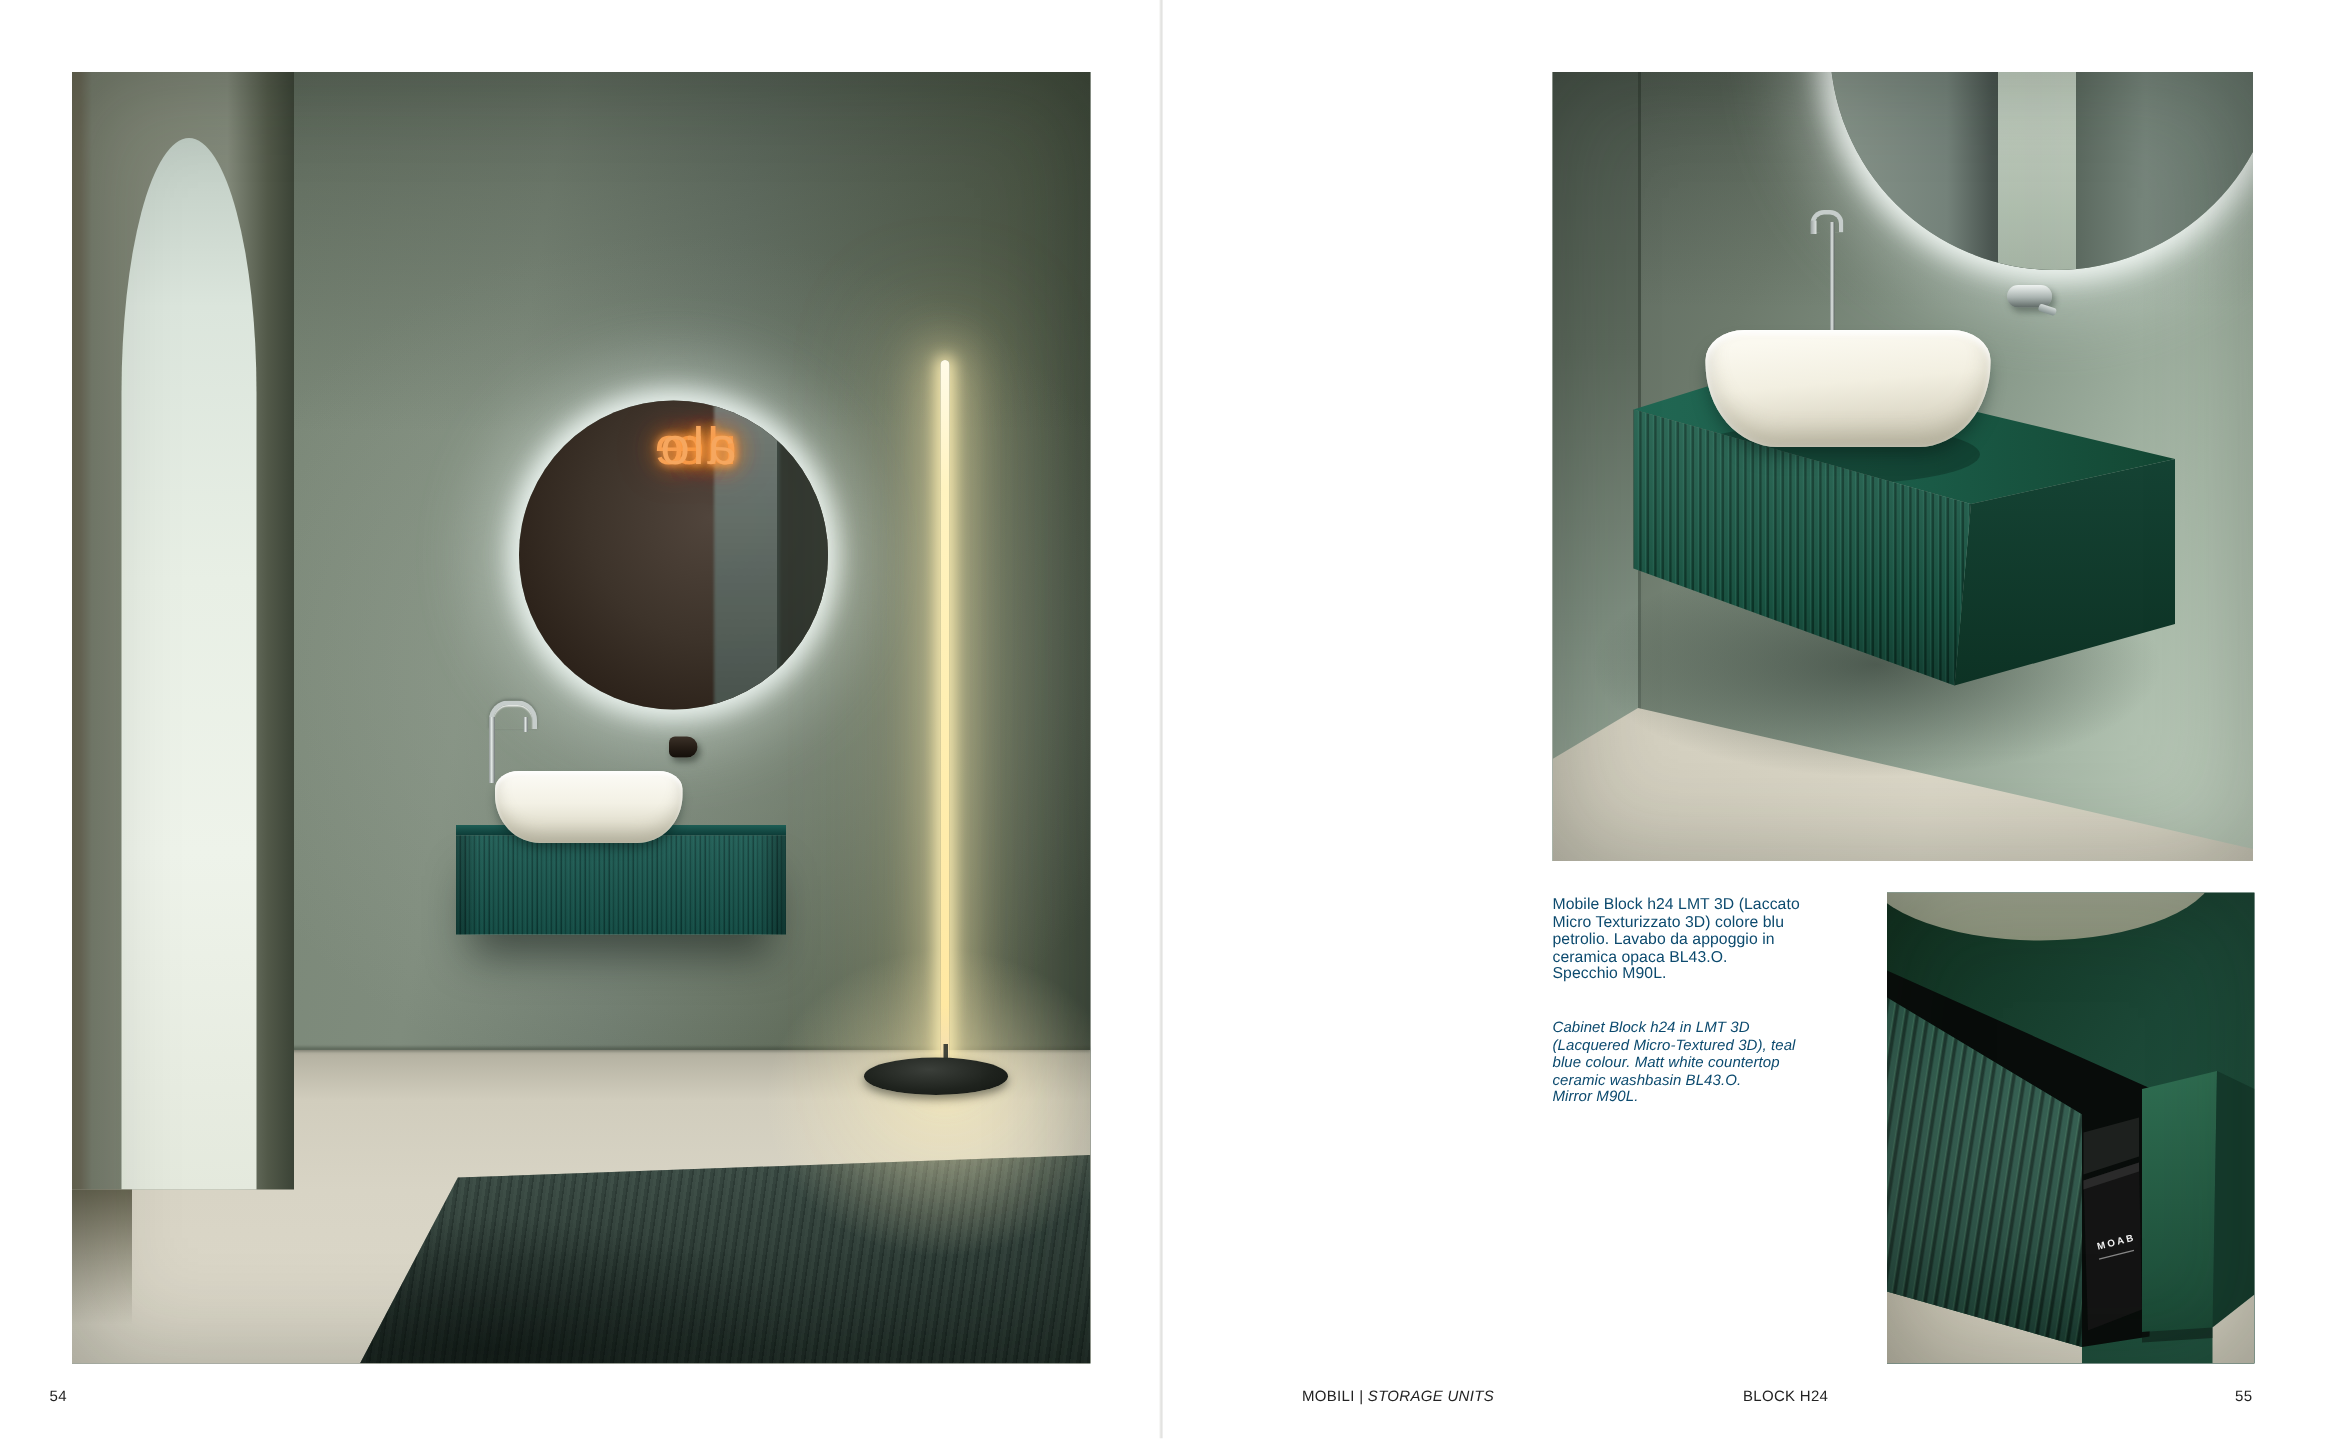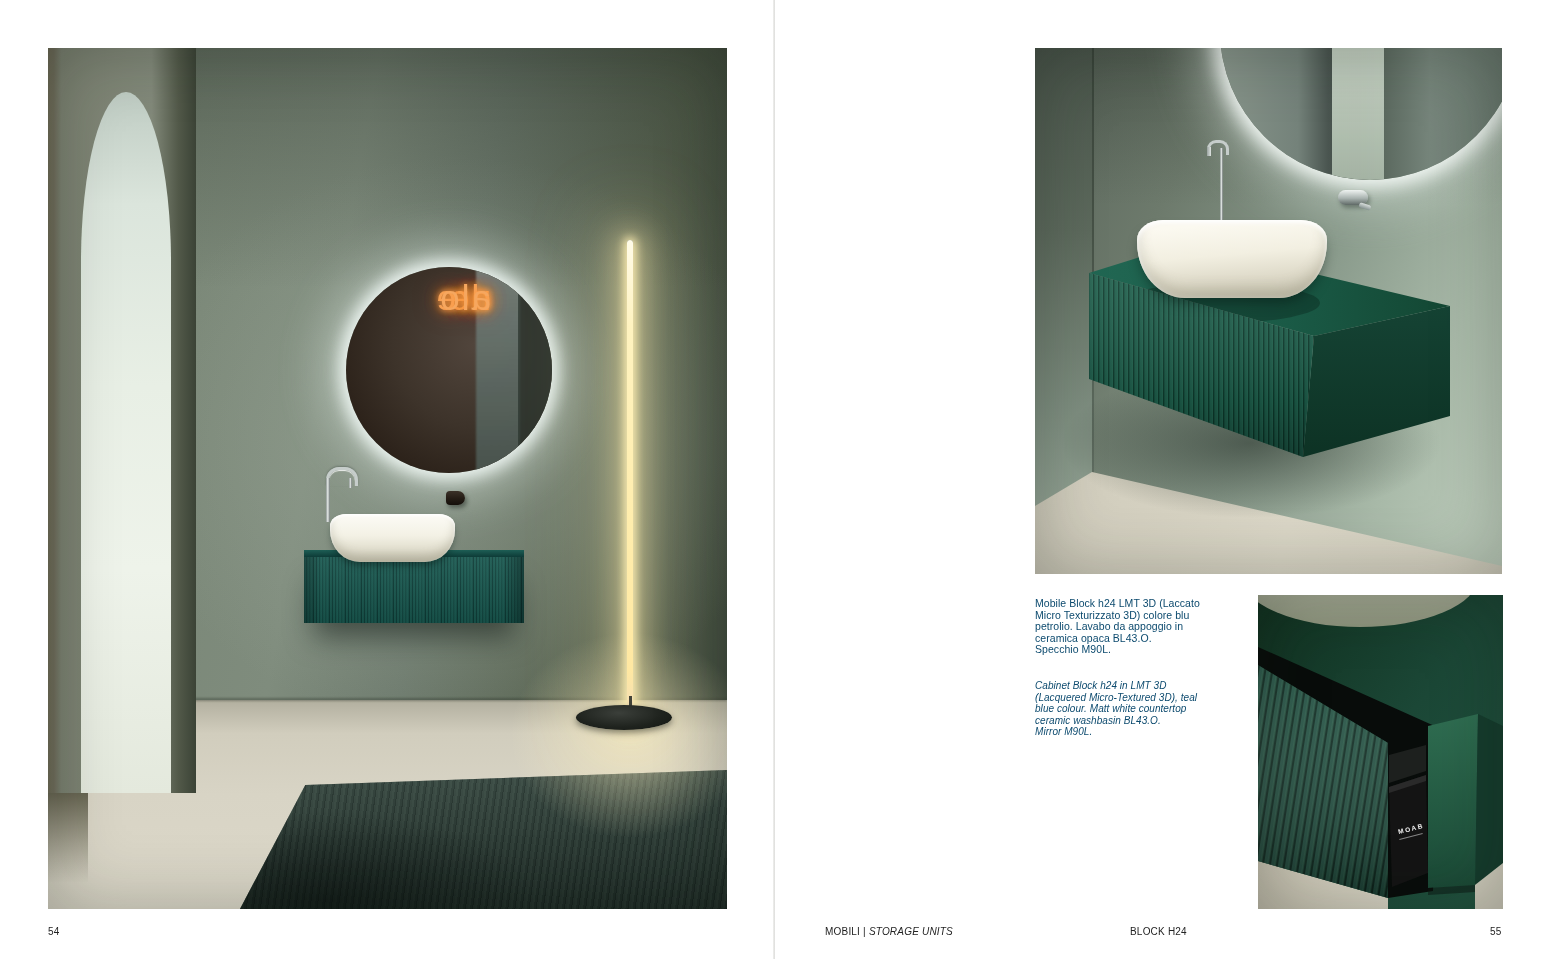--- a/index.html
+++ b/index.html
@@ -117,23 +117,23 @@
   .moab-label{left:133px;top:230px;width:40px;transform:rotate(-14deg);
      color:#f2f2f2;font-size:6.5px;font-weight:bold;letter-spacing:1.6px;text-align:center;}
   .moab-sub{left:141px;top:241px;width:24px;height:1px;background:rgba(230,230,230,.55);transform:rotate(-14deg);}
 
   
   #description{position:absolute;left:1035px;top:598px;width:238px;color:#0c4a6e;}
   .desc-it{font-size:10.5px;line-height:11.6px;letter-spacing:.05px;white-space:pre-line;}
   .desc-en{margin-top:24px;font-size:10px;line-height:11.6px;letter-spacing:.05px;
            font-style:italic;white-space:pre-line;}
   .footer-text{position:absolute;top:926px;font-size:10px;color:#232323;letter-spacing:.2px;}
-  #page-num-left{left:48px;}
-  #footer-center{left:825px;}
-  #footer-product{left:1130px;}
+  #page-num-left{left:33px;}
+  #footer-center{left:868px;}
+  #footer-product{left:1162px;}
   #page-num-right{left:1490px;text-align:center;}
   .it{font-style:italic;}
 </style>
 </head>
 <body>
 
 <div class="spread">
   <div class="gutter"></div>
 
   <div class="photo" id="left-photo">

